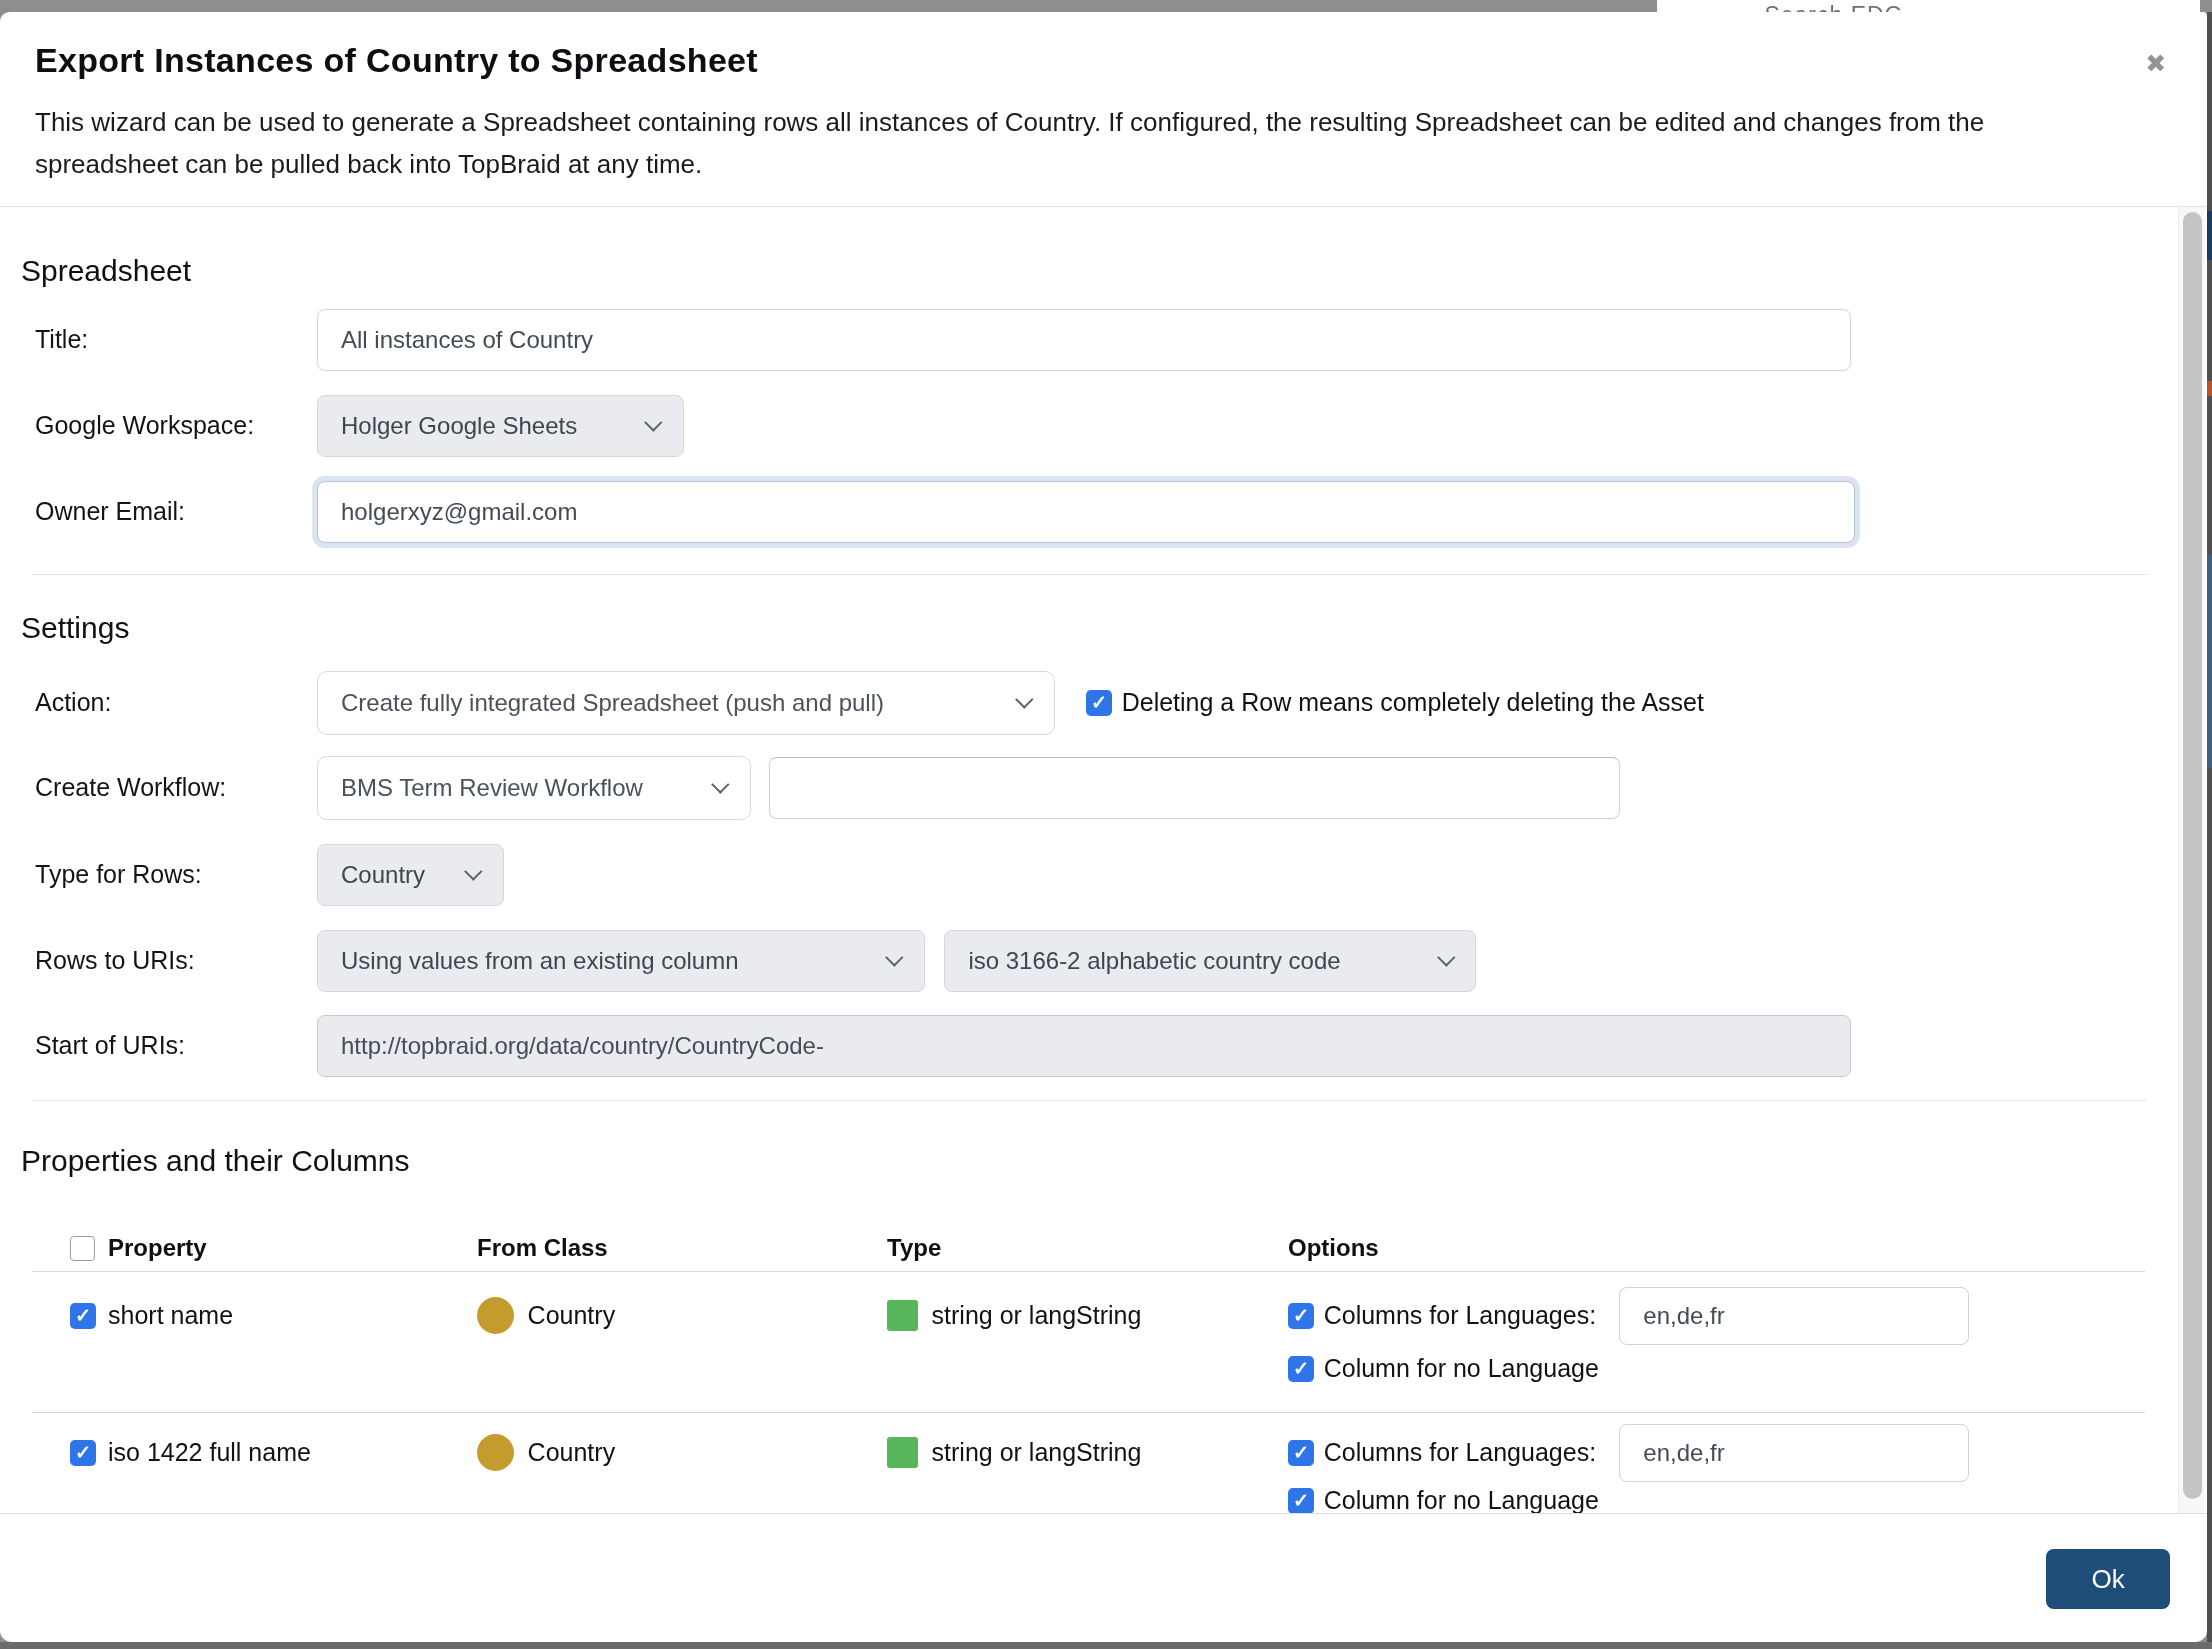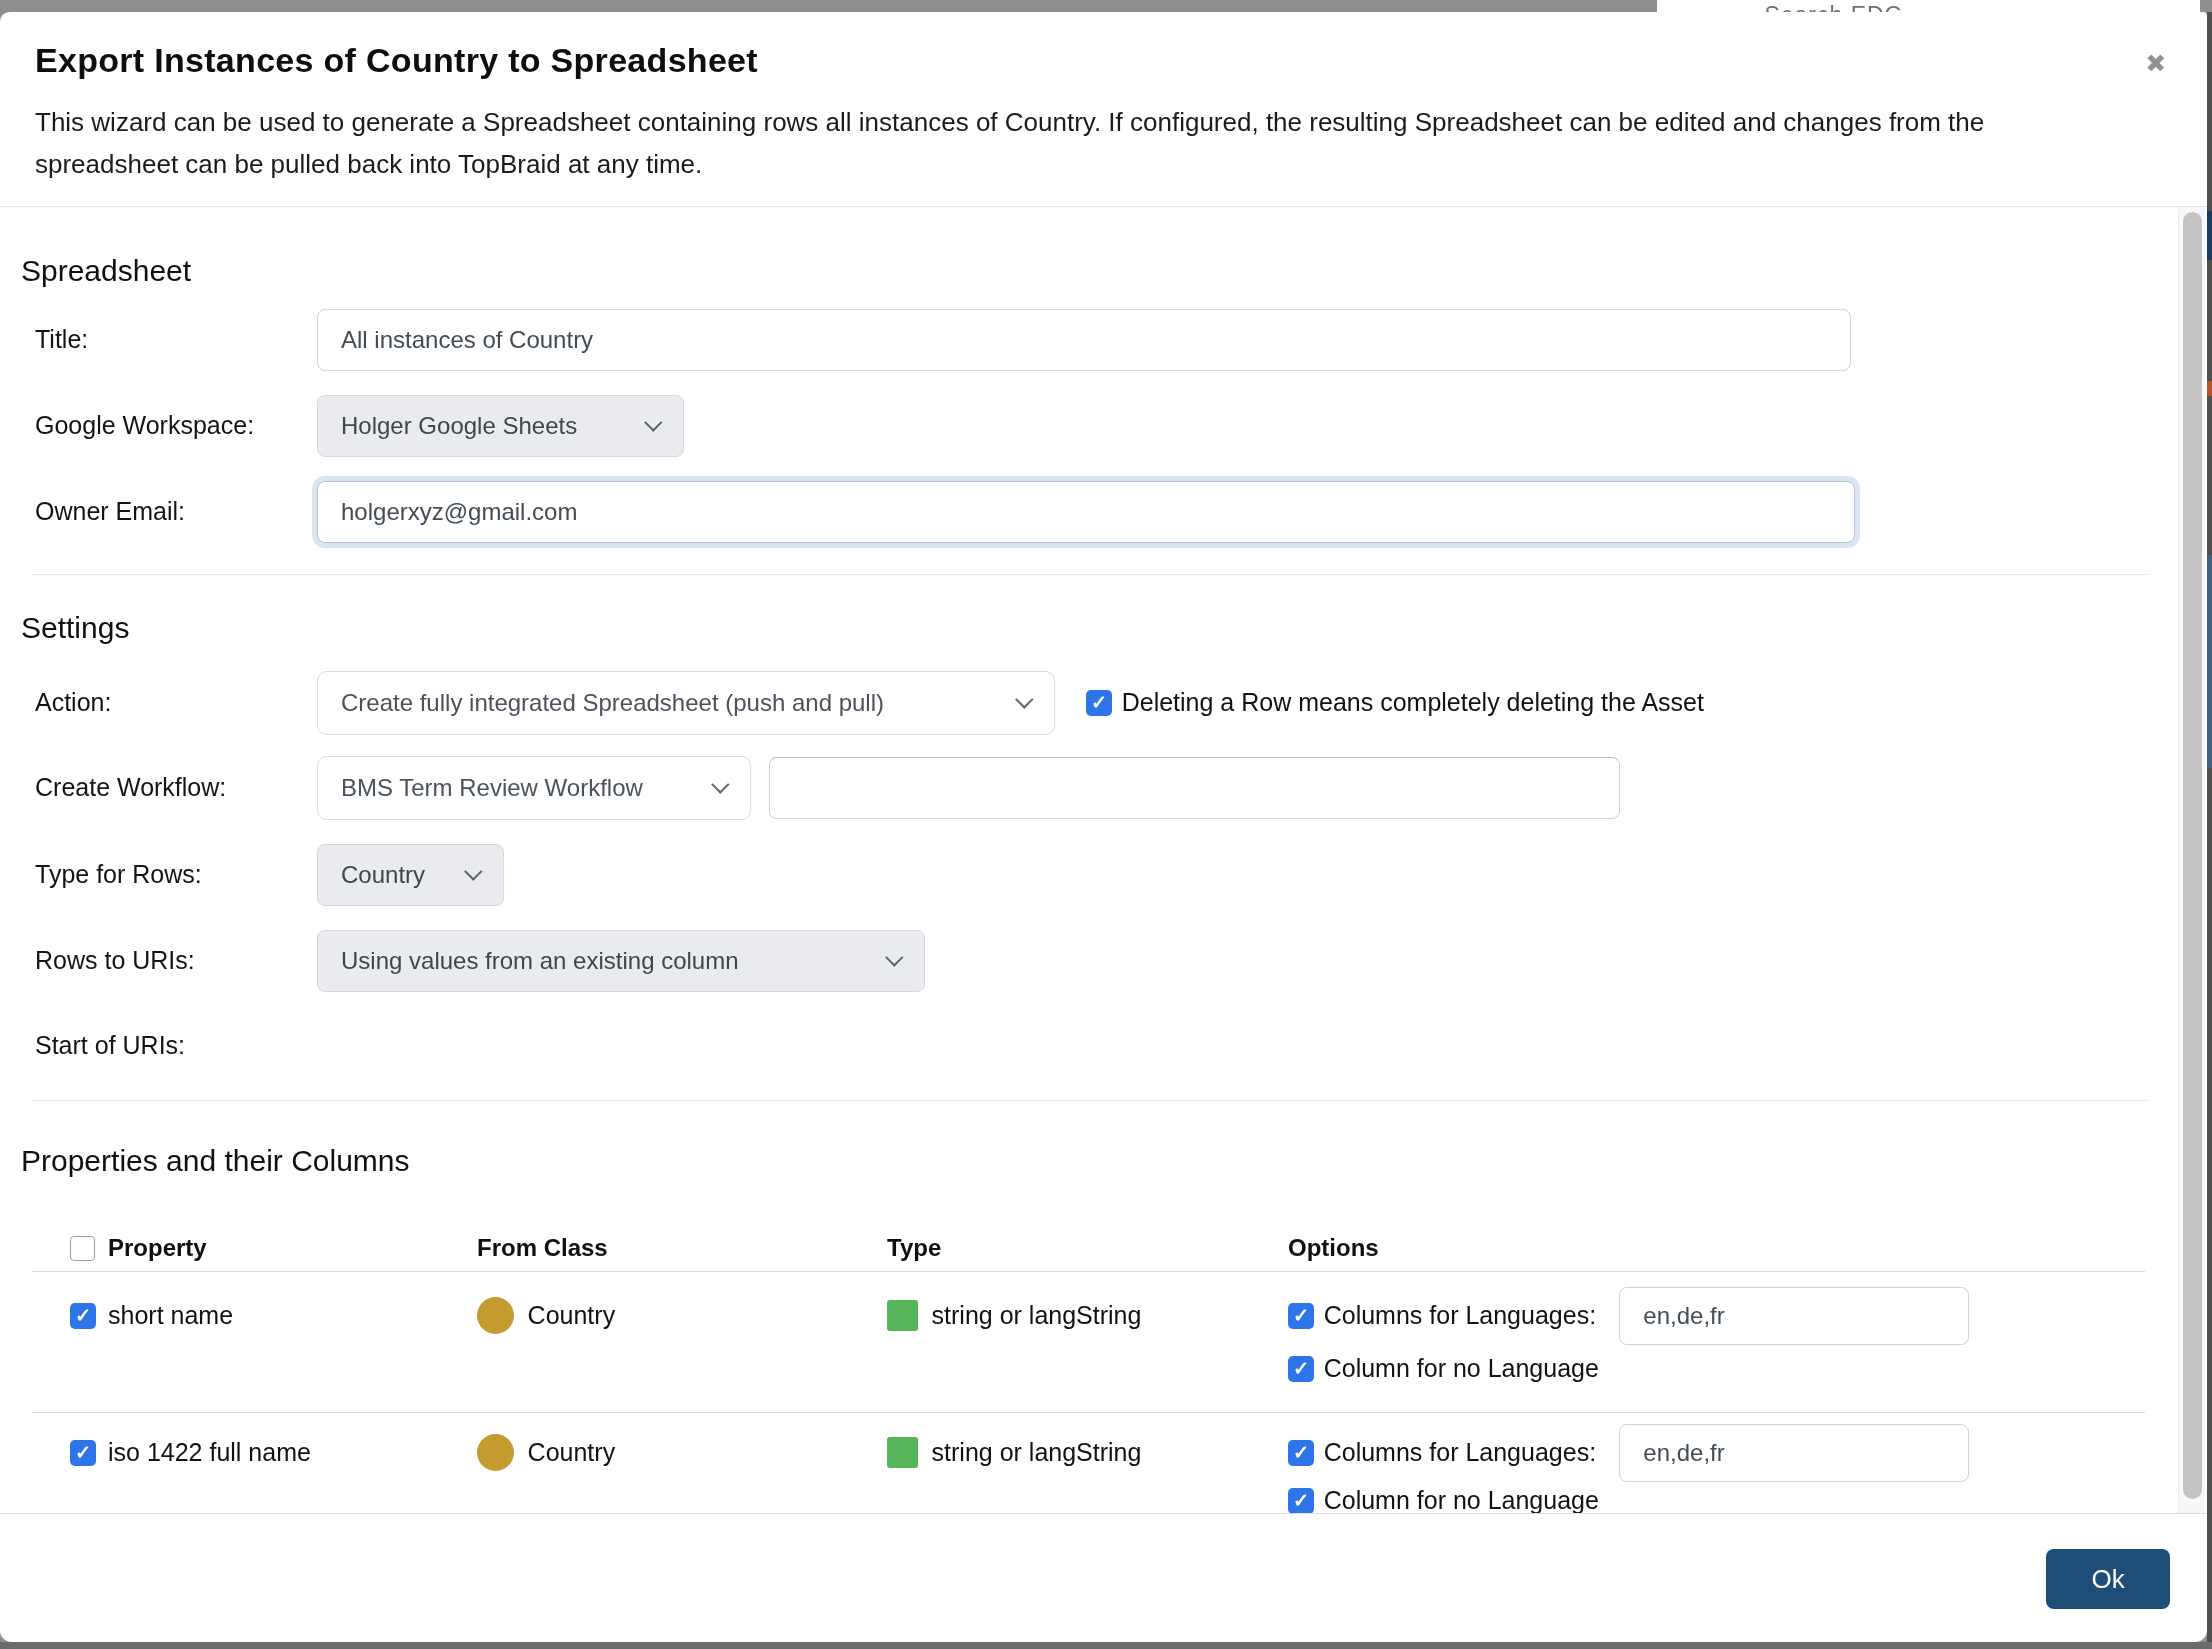--- a/index.html
+++ b/index.html
@@ -171,24 +171,29 @@
           <span class="chev"></span>
         </div>
       </div>
 
       <div class="row r-uris">
         <span class="flabel">Rows to URIs:</span>
         <div class="sel sel-gray s-uris1">
           <span>Using values from an existing column</span>
           <span class="chev"></span>
         </div>
+        <div class="sel sel-gray s-uris2">
+          <span>iso 3166-2 alphabetic country code</span>
+          <span class="chev"></span>
+        </div>
       </div>
 
       <div class="row r-start">
         <span class="flabel">Start of URIs:</span>
+        <input class="tin gray w-start" readonly="" value="http://topbraid.org/data/country/CountryCode-" style="">
       </div>
 
       <div class="divider d2"></div>
 
       <div class="bh h3">Properties and their Columns</div>
 
       <div class="thead">
         <div class="tcell c-cb">
             <span class="cb-empty"></span>
           </div>

